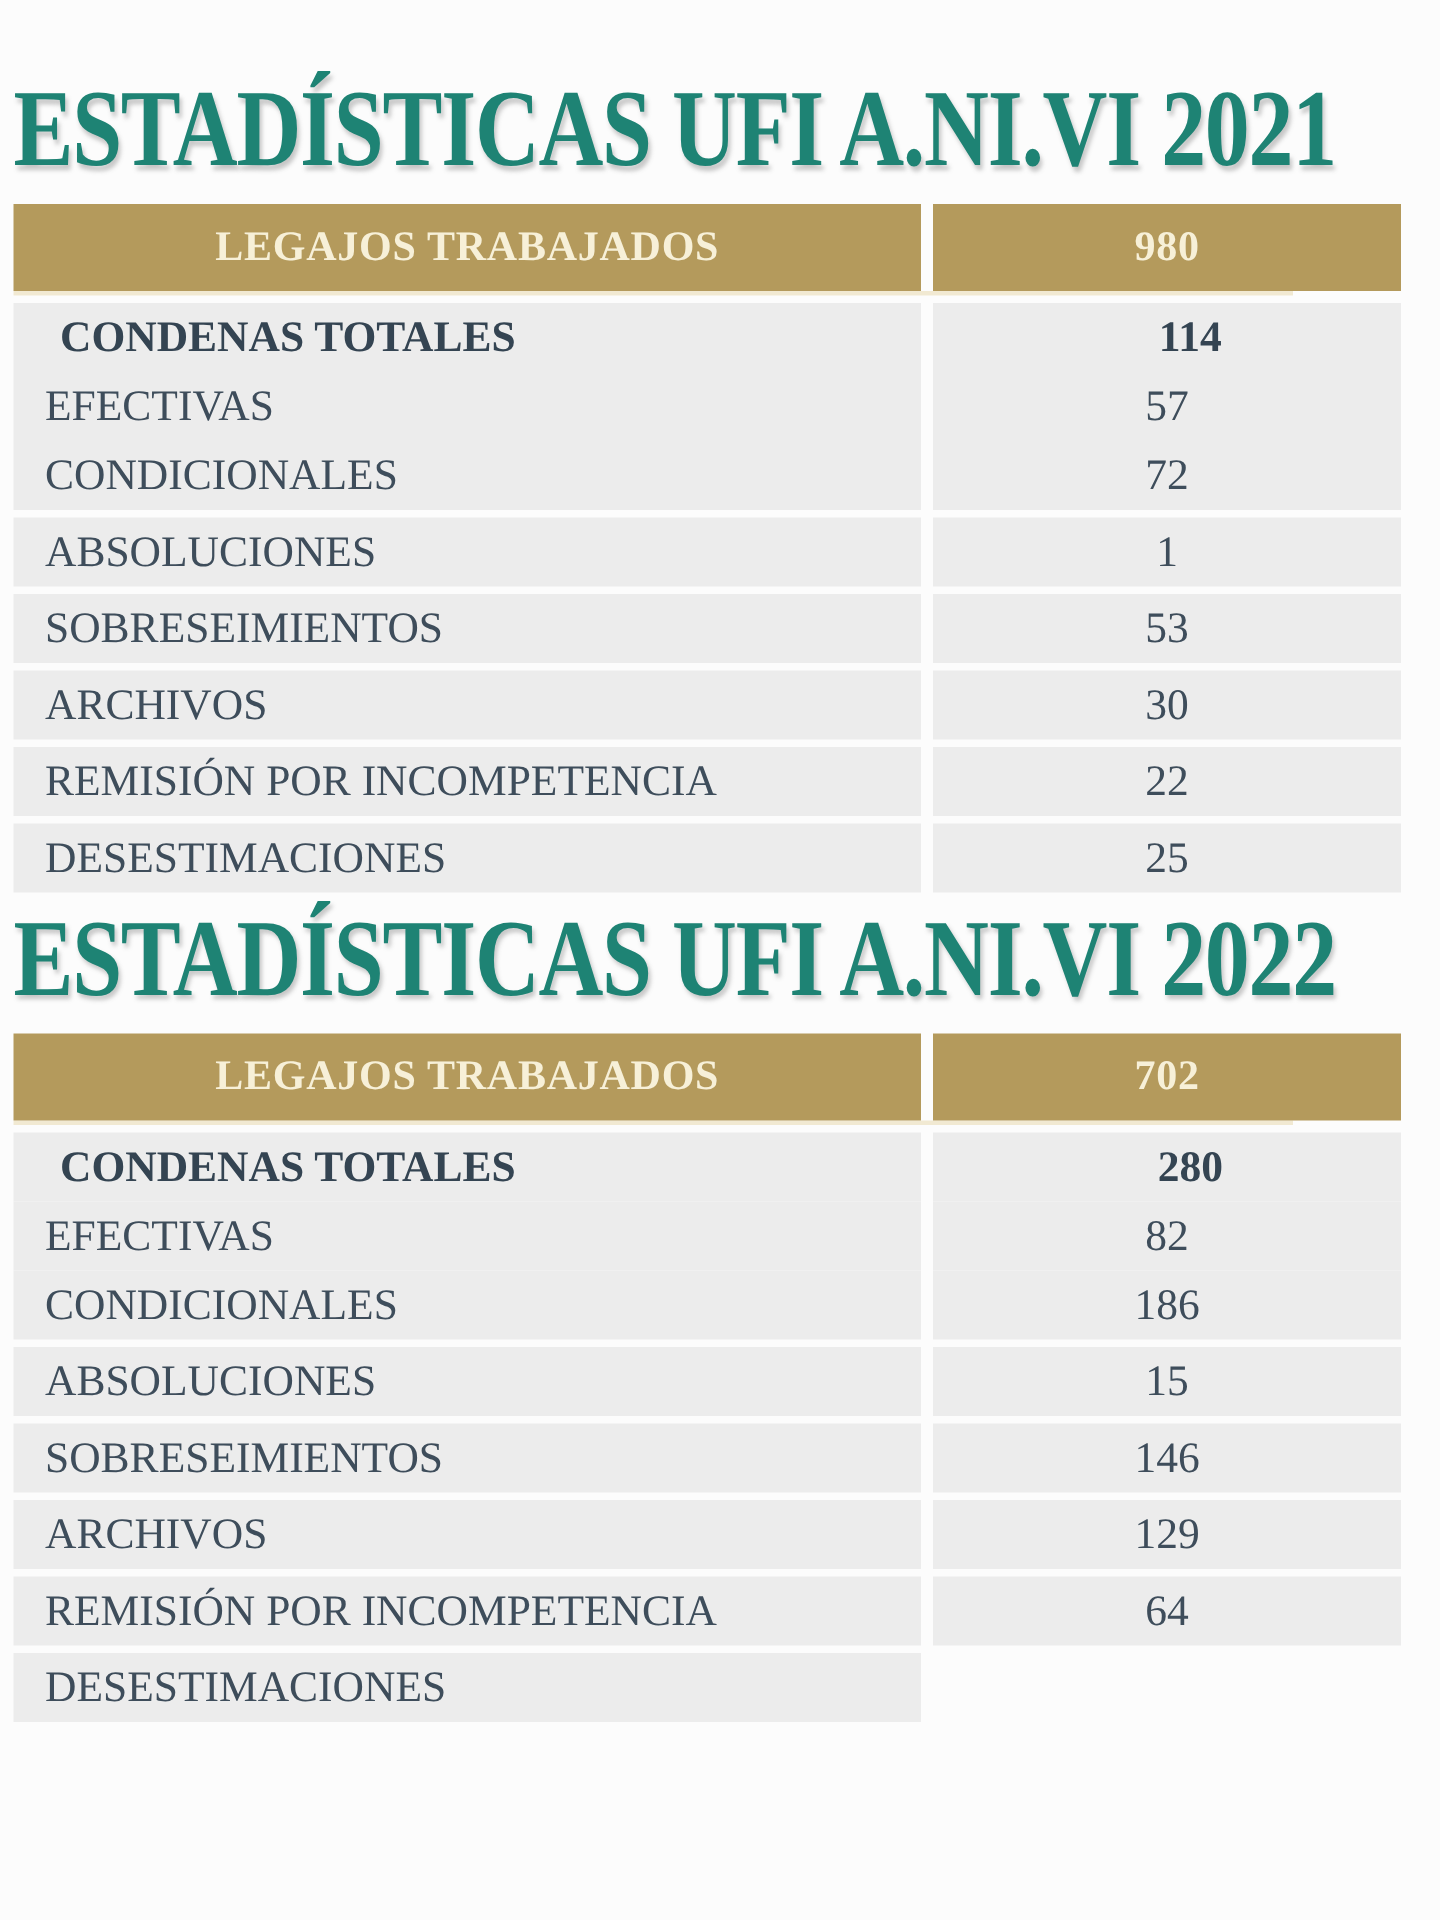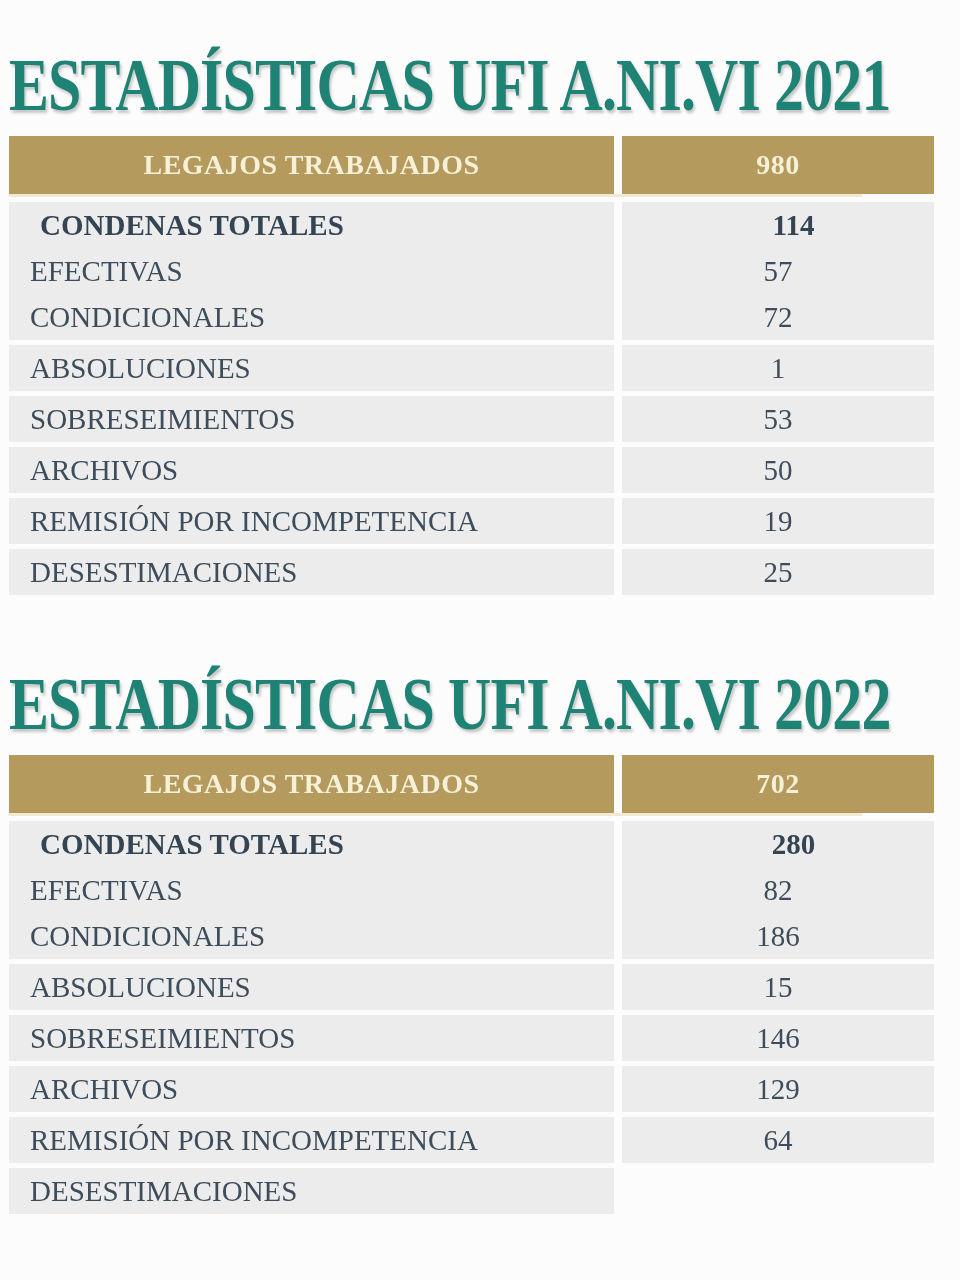--- a/index.html
+++ b/index.html
@@ -13,21 +13,21 @@
     --divider-cream:#f1e9d2;
   }
   html,body{margin:0;padding:0;}
   .page{
     width:960px;height:1280px;overflow:hidden;
     background:var(--page-bg);
     font-family:Liberation Serif, serif;
   }
   .stats-section{margin-left:9px;width:925px;}
   .stats-section.s0{padding-top:42px;}
-  .stats-section.s1{margin-top:66px;}
+  .stats-section.s1{}
   .title{
     height:88px;line-height:88px;
     font-size:73px;font-weight:bold;
     color:var(--title-teal);
     white-space:nowrap;
     letter-spacing:-1px;
     transform:scaleX(0.82);
     transform-origin:left center;
     text-shadow:2px 3px 3px rgba(110,110,110,0.38);
     margin-bottom:6px;
@@ -85,27 +85,27 @@
           </div>
           <div class="group">
             <div class="row body">
               <div class="cell label">SOBRESEIMIENTOS</div>
               <div class="cell value">53</div>
             </div>
           </div>
           <div class="group">
             <div class="row body">
               <div class="cell label">ARCHIVOS</div>
-              <div class="cell value">50</div>
+              <div class="cell value">30</div>
             </div>
           </div>
           <div class="group">
             <div class="row body">
               <div class="cell label">REMISIÓN POR INCOMPETENCIA</div>
-              <div class="cell value">19</div>
+              <div class="cell value">22</div>
             </div>
           </div>
           <div class="group">
             <div class="row body">
               <div class="cell label">DESESTIMACIONES</div>
               <div class="cell value">25</div>
             </div>
           </div>
         </div>
       </section>

